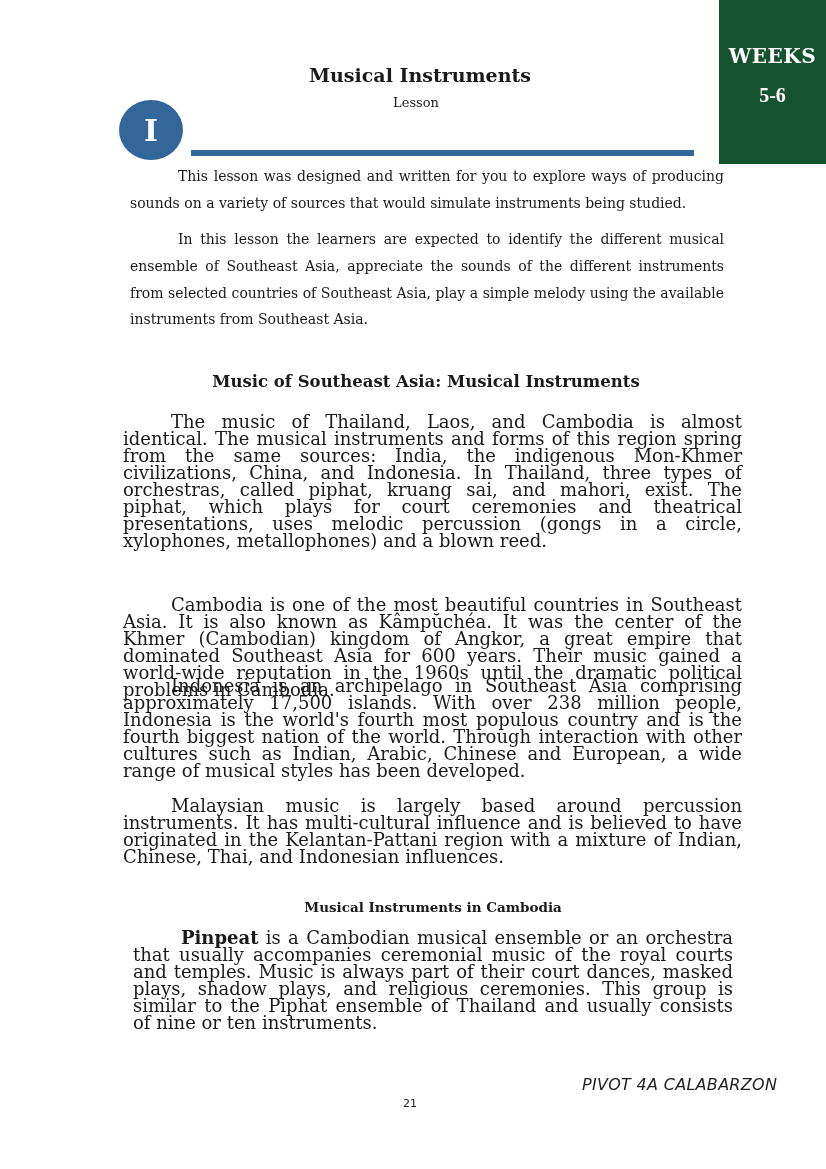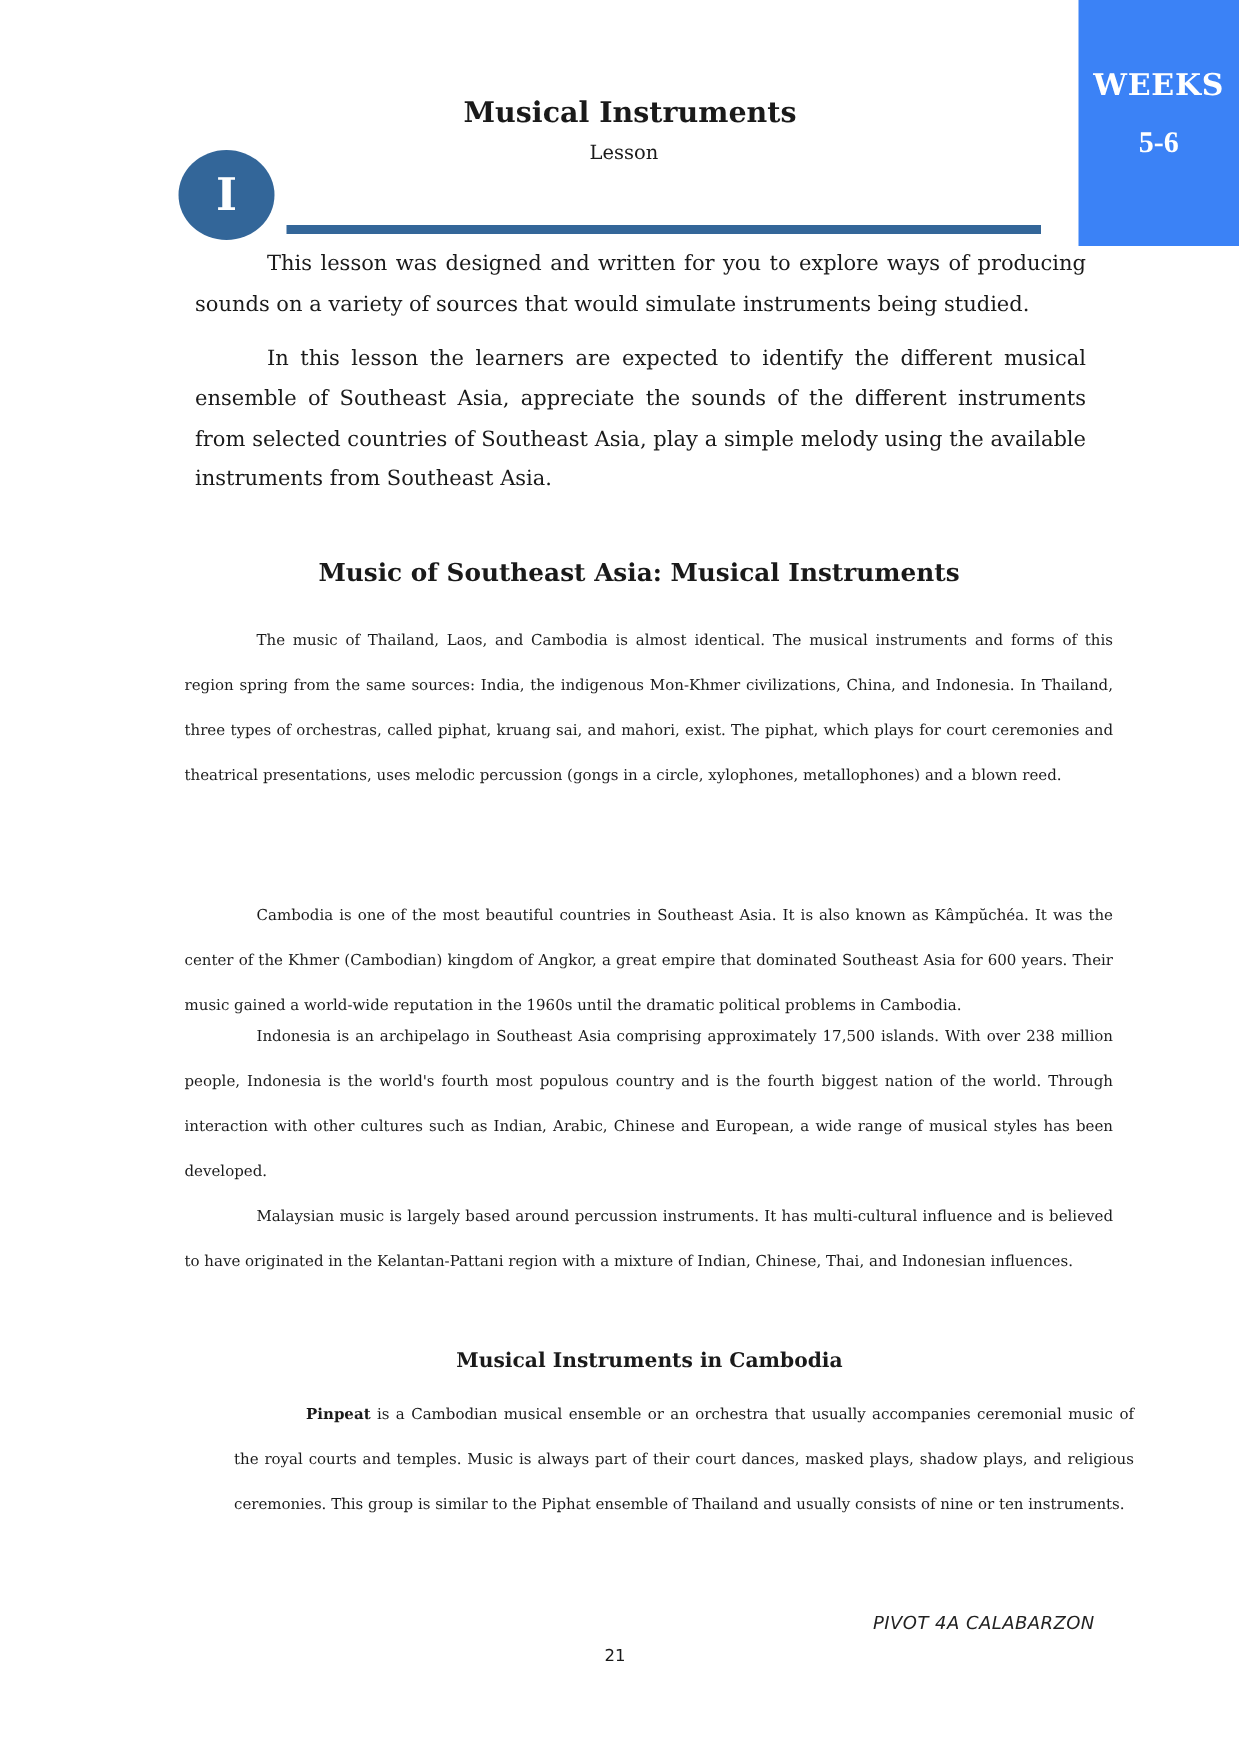--- a/index.html
+++ b/index.html
@@ -1,37 +1,37 @@
 <!DOCTYPE html>
 <html><head>
 <meta charset="utf-8">
 <style>
   html, body { margin: 0; padding: 0; background: #ffffff; }
   body { width: 826px; height: 1169px; position: relative; overflow: hidden;
          font-family: "DejaVu Serif", serif; color: #1a1a1a; }
   .weeks-box { position: absolute; left: 719px; top: 0; width: 107px; height: 164px;
-               background: #3b82f6; color: #fff; text-align: center; }
+               background: #14532d; color: #fff; text-align: center; }
   .weeks-box .w1 { position: absolute; top: 44px; left: 0; right: 0;
                    font-family: "DejaVu Serif", serif; font-weight: bold; font-size: 20px; letter-spacing: 0.5px; }
   .weeks-box .w2 { position: absolute; top: 84px; left: 0; right: 0;
                    font-family: Liberation Serif, serif; font-weight: bold; font-size: 20px; }
   .title { position: absolute; top: 64px; left: 0; width: 840px; text-align: center;
            font-weight: bold; font-size: 19px; }
   .subtitle { position: absolute; top: 95px; left: 0; width: 832px; text-align: center; font-size: 13px; }
   .circle { position: absolute; left: 119px; top: 100px; width: 64px; height: 60px; border-radius: 50%;
             background: #336699; color: #fff; font-weight: bold; font-size: 30px;
             display: flex; align-items: center; justify-content: center; }
   .rule { position: absolute; left: 191px; top: 150px; width: 503px; height: 6px; background: #336699; }
   .p { position: absolute; font-size: 14px; line-height: 26.8px; text-align: justify; text-align-last: left; }
-  .p2 { position: absolute; font-size: 10px; line-height: 30px; text-align: justify; }
+  .p2 { position: absolute; font-size: 18px; line-height: 17px; text-align: justify; }
   .indent { text-indent: 48px; }
   .h2 { position: absolute; top: 372px; left: 0; width: 852px; text-align: center; font-weight: bold; font-size: 16.5px; }
   .h3 { position: absolute; top: 899px; left: 0; width: 866px; text-align: center; font-weight: bold; font-size: 13.5px; }
   .footer { position: absolute; top: 1075px; left: 582px; font-family: "DejaVu Sans", sans-serif;
-            font-style: italic; font-size: 12px; color: #222; letter-spacing: 0.3px; }
+            font-style: italic; font-size: 16px; color: #222; letter-spacing: 0.3px; }
   .pagenum { position: absolute; top: 1097px; left: 0; width: 820px; text-align: center;
              font-family: "DejaVu Sans", sans-serif; font-size: 11px; }
   b.term { font-weight: bold; }
 </style>
 </head>
 <body>
 
 <div class="weeks-box">
   <div class="w1">WEEKS</div>
   <div class="w2">5-6</div>
@@ -50,18 +50,18 @@
 
 <div class="h2">Music of Southeast Asia: Musical Instruments</div>
 
 <div class="p2 indent" style="top:413px; left:123px; width:619px;">The music of Thailand, Laos, and Cambodia is almost identical. The musical instruments and forms of this region spring from the same sources: India, the indigenous Mon-Khmer civilizations, China, and Indonesia. In Thailand, three types of orchestras, called piphat, kruang sai, and mahori, exist. The piphat, which plays for court ceremonies and theatrical presentations, uses melodic percussion (gongs in a circle, xylophones, metallophones) and a blown reed.</div>
 <div class="p2 indent" style="top:556px; left:123px; width:619px;margin-top:40px;">Cambodia is one of the most beautiful countries in Southeast Asia. It is also known as Kâmpŭchéa. It was the center of the Khmer (Cambodian) kingdom of Angkor, a great empire that dominated Southeast Asia for 600 years. Their music gained a world-wide reputation in the 1960s until the dramatic political problems in Cambodia.</div>
 <div class="p2 indent" style="top:677px; left:123px; width:619px;">Indonesia is an archipelago in Southeast Asia comprising approximately 17,500 islands. With over 238 million people, Indonesia is the world's fourth most populous country and is the fourth biggest nation of the world. Through interaction with other cultures such as Indian, Arabic, Chinese and European, a wide range of musical styles has been developed.</div>
 <div class="p2 indent" style="top:797px; left:123px; width:619px;">Malaysian music is largely based around percussion instruments. It has multi-cultural influence and is believed to have originated in the Kelantan-Pattani region with a mixture of Indian, Chinese, Thai, and Indonesian influences.</div>
 
 <div class="h3">Musical Instruments in Cambodia</div>
 
-<div class="p2 indent" style="top:929px; left:133px; width:600px;margin-left:23px;">
+<div class="p2 indent" style="top:929px; left:133px; width:600px;">
   <b class="term">Pinpeat</b><span> is a Cambodian musical ensemble or an orchestra that usually accompanies ceremonial music of the royal courts and temples. Music is always part of their court dances, masked plays, shadow plays, and religious ceremonies. This group is similar to the Piphat ensemble of Thailand and usually consists of nine or ten instruments.</span>
 </div>
 
 <div class="footer">PIVOT 4A CALABARZON</div>
 <div class="pagenum">21</div>
 
 </body></html>

